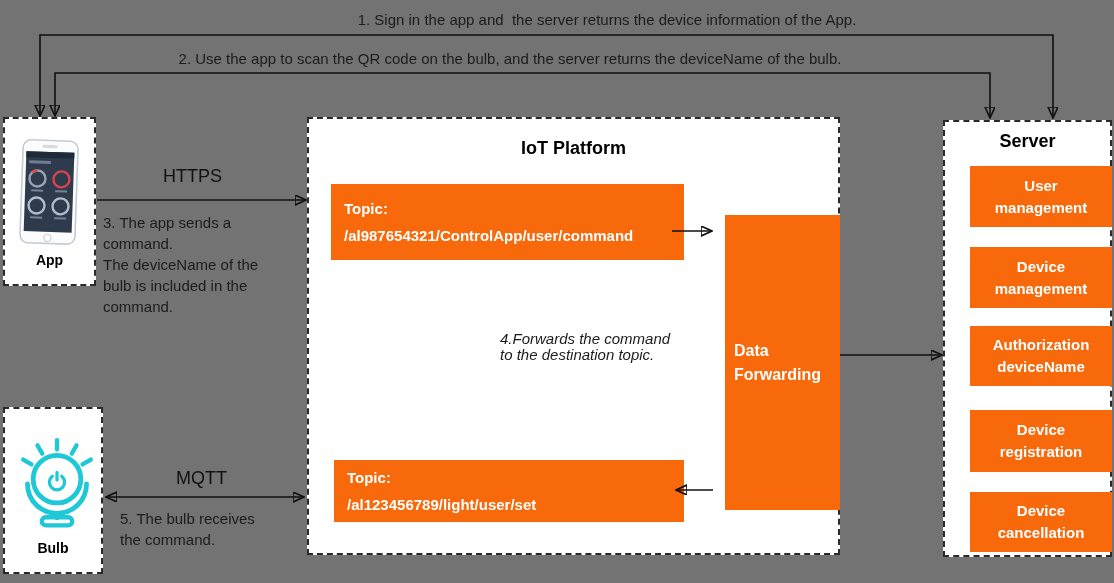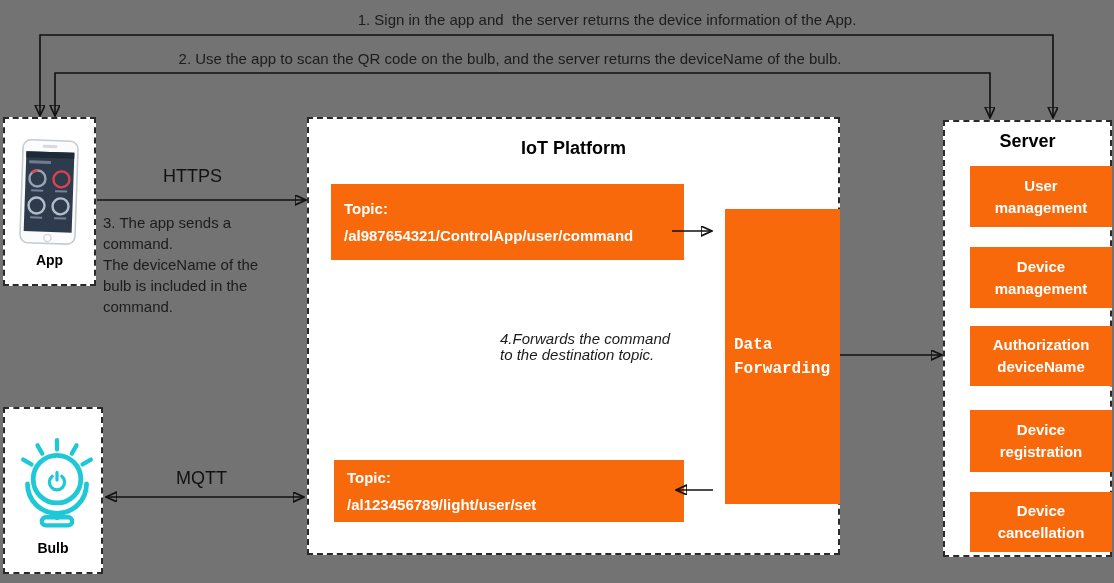--- a/index.html
+++ b/index.html
@@ -75,21 +75,21 @@
 
   <div class="abs dashed-box" style="left:307px;top:117px;width:533px;height:438px;"></div>
   <div class="abs box-title" style="left:307px;top:138px;width:533px;">IoT Platform</div>
 
   <div class="abs orange-box topic-box" style="left:319px;top:184px;width:353px;height:76px;">Topic:
 /al987654321/ControlApp/user/command</div>
 
   <div class="abs orange-box topic-box" style="left:322px;top:460px;width:350px;height:62px;">Topic:
 /al123456789/light/user/set</div>
 
-  <div id="df-box" class="abs orange-box" style="left:713px;top:209px;width:115px;height:295px;font-family:Liberation Mono, monospace;">Data
+  <div id="df-box" class="abs orange-box" style="left:713px;top:215px;width:115px;height:295px;">Data
 Forwarding</div>
 
   <div class="abs dashed-box" style="left:943px;top:120px;width:169px;height:437px;"></div>
   <div class="abs box-title" style="left:943px;top:131px;width:169px;">Server</div>
   <div class="abs orange-box module-box" style="left:958px;top:166px;width:142px;height:61px;">User
 management</div>
   <div class="abs orange-box module-box" style="left:958px;top:247px;width:142px;height:61px;">Device
 management</div>
   <div class="abs orange-box module-box" style="left:958px;top:326px;width:142px;height:60px;">Authorization
 deviceName</div>
@@ -100,20 +100,22 @@
 
   <div class="abs proto-label" style="left:122px;top:166px;width:100px;">HTTPS</div>
   <div class="abs step-text" style="left:103px;top:212px;width:195px;">3. The app sends a
 command.
 The deviceName of the
 bulb is included in the
 command.</div>
   <div class="abs step-text" style="left:500px;top:331px;width:200px;line-height:16px;font-style:italic;">4.Forwards the command
 to the destination topic.</div>
   <div class="abs proto-label" style="left:127px;top:468px;width:100px;">MQTT</div>
+  <div class="abs step-text" style="left:120px;top:508px;width:180px;">5. The bulb receives
+the command.</div>
 
   <svg id="connector-layer" width="1114" height="583">
     <defs>
       <marker id="ah" markerUnits="userSpaceOnUse" markerWidth="12" markerHeight="11" refX="10" refY="5" orient="auto">
         <path d="M0,0 L11,5 L0,10 Z" fill="#111" stroke="none"></path>
       </marker>
     </defs>
     <path d="M600,35 L40,35 L40,115" marker-end="url(#ah)"></path>
     <path d="M600,35 L1053,35 L1053,117" marker-end="url(#ah)"></path>
     <path d="M600,73 L55,73 L55,115" marker-end="url(#ah)"></path>

